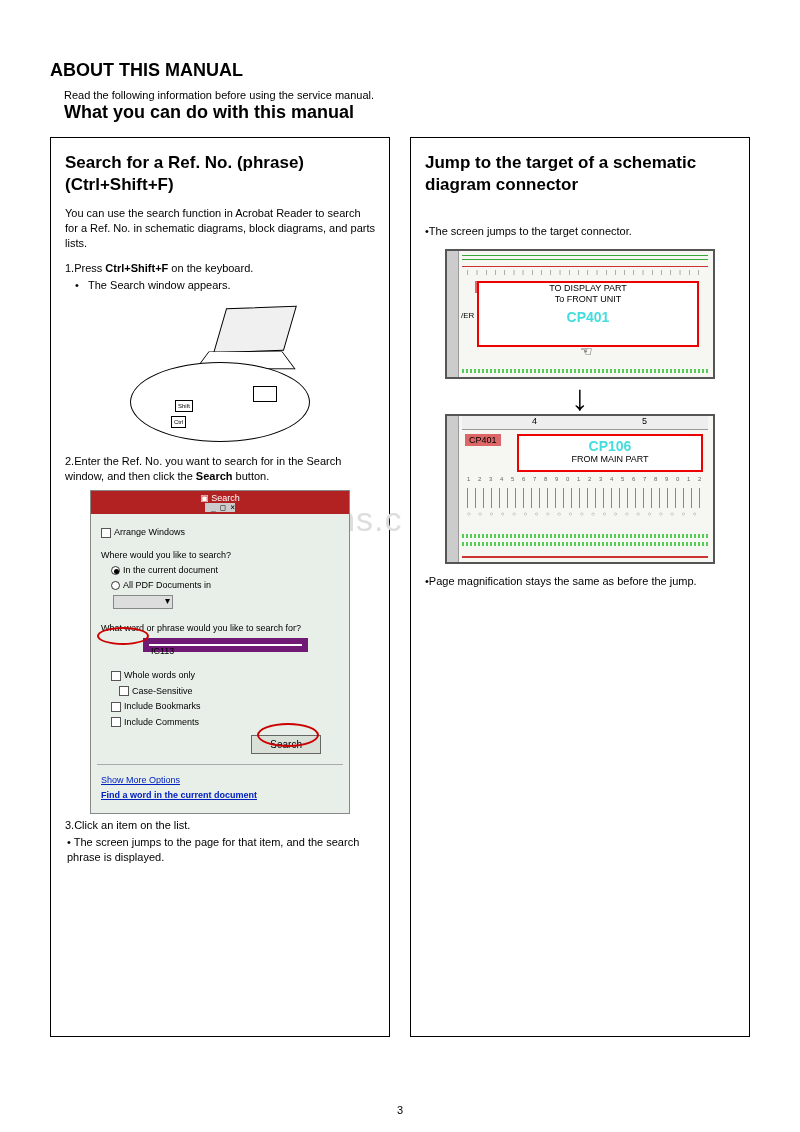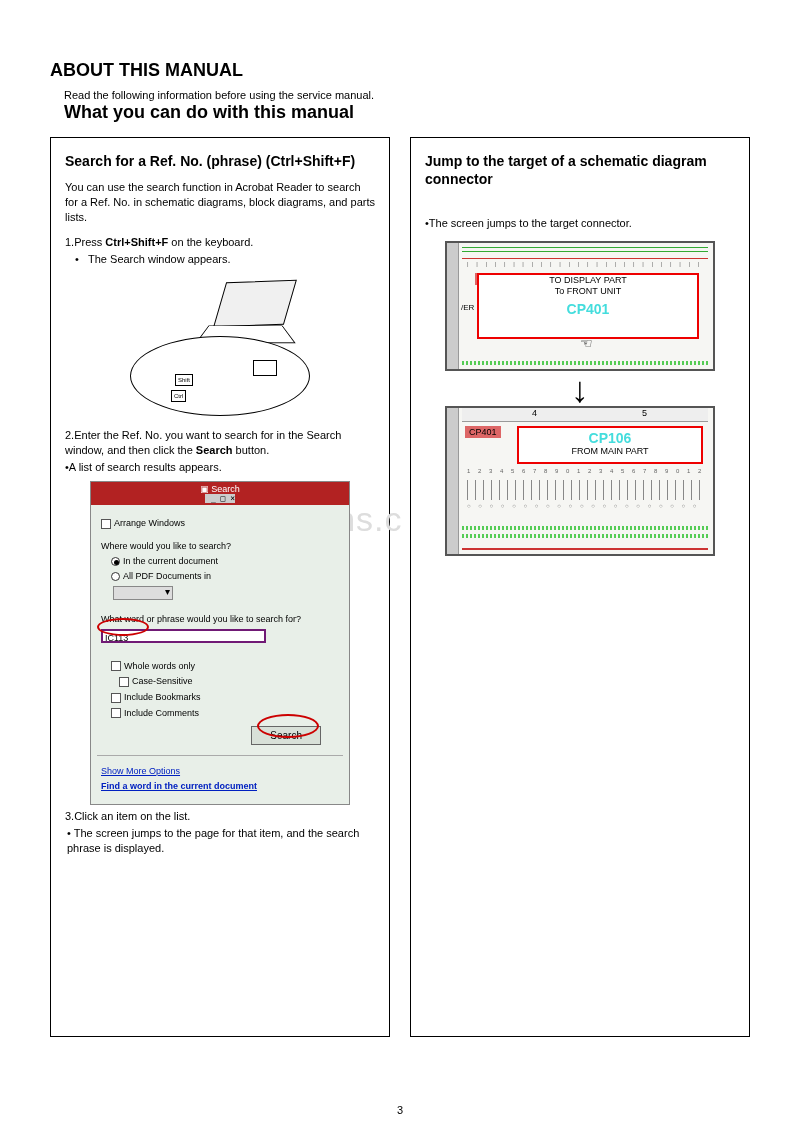--- a/index.html
+++ b/index.html
@@ -11,21 +11,21 @@
     position: relative;
     padding: 60px 50px 30px 50px;
     font-size: 12px;
     color: #000;
   }
   .main-title { font-size: 18px; font-weight: bold; margin-bottom: 8px; }
   .intro { font-size: 11px; margin-left: 14px; margin-bottom: 1px; }
   .sub-title { font-size: 18px; font-weight: bold; margin-left: 14px; margin-bottom: 14px; }
   .columns { display: flex; gap: 20px; }
   .col { border: 1.5px solid #000; padding: 14px 14px; flex: 1; min-height: 900px; }
-  .box-title { font-weight: bold; font-size: 14px; margin-bottom: 10px; line-height: 1.3; }
+  .box-title { font-weight: bold; font-size: 17px; margin-bottom: 10px; line-height: 1.3; }
   .para { font-size: 11px; line-height: 1.35; margin-bottom: 10px; }
   .step { font-size: 11px; line-height: 1.35; margin-bottom: 2px; }
   .bullet { font-size: 11px; line-height: 1.35; margin-left: 10px; margin-bottom: 10px; }
   .bold { font-weight: bold; }
   .page-num { position: absolute; bottom: 16px; left: 50%; transform: translateX(-50%); font-size: 11px; }
 
   
   .illus1 { width: 230px; height: 140px; margin: 6px auto 12px auto; position: relative; }
   .ellipse { position: absolute; border: 1px solid #000; border-radius: 50%; width: 180px; height: 80px; bottom: 0; left: 25px; background: #fff; }
   .key { position: absolute; border: 1px solid #000; background: #fff; font-size: 6px; padding: 2px 2px; line-height: 1; }
@@ -34,21 +34,21 @@
 
   
   .search-win { width: 260px; margin: 6px auto 4px auto; background: #e8efe8; border: 1px solid #888; font-size: 9px; position: relative; }
   .sw-title { background: #b22222; color: #fff; padding: 2px 4px; font-size: 9px; display: flex; justify-content: space-between; align-items: center; flex-direction: column; }
   .sw-title .close { background: #ccc; color: #000; width: 30px; text-align: right; font-family: monospace; font-size: 8px; }
   .sw-body { padding: 8px 10px; }
   .sw-row { margin: 5px 0; }
   .sw-check { display: inline-block; width: 10px; height: 10px; border: 1px solid #555; background: #fff; vertical-align: middle; margin-right: 3px; }
   .sw-radio { display: inline-block; width: 9px; height: 9px; border: 1px solid #333; border-radius: 50%; background: #fff; vertical-align: middle; margin-right: 3px; position: relative; }
   .sw-radio.checked::after { content: ""; position: absolute; width: 5px; height: 5px; background: #000; border-radius: 50%; top: 2px; left: 2px; }
-  .sw-input { border: 2px solid #701a75; background: #fff; height: 14px; width: 165px; display: inline-block; vertical-align: middle; padding: 0 2px; font-size: 9px; line-height: 14px; }
+  .sw-input { border: 6px solid #701a75; background: #fff; height: 14px; width: 165px; display: inline-block; vertical-align: middle; padding: 0 2px; font-size: 9px; line-height: 14px; margin-left: 42px; }
   .sw-dropdown { border: 1px solid #888; background: #ddd; height: 14px; width: 60px; display: inline-block; position: relative; margin-left: 12px; }
   .sw-dropdown::after { content: "▾"; position: absolute; right: 2px; top: -1px; font-size: 10px; }
   .sw-btn { display: inline-block; background: #d8e0d8; border: 1px solid #666; padding: 3px 18px; font-size: 10px; }
   .red-oval { border: 2px solid #c00; border-radius: 50%; position: absolute; }
   .oval1 { width: 52px; height: 18px; left: 6px; top: 136px; }
   .oval2 { width: 62px; height: 24px; left: 166px; top: 232px; }
   .sw-link { color: #0020c0; text-decoration: underline; font-size: 9px; }
   .sw-divider { border-top: 1px solid #aaa; margin: 10px -4px; }
 
   
@@ -93,21 +93,20 @@
       <div class="laptop-base"></div>
       <div class="ellipse"></div>
       <div class="key" style="bottom:40px; right:58px; width:24px; height:16px;"></div>
       <div class="key" style="bottom:30px; left:70px;">Shift</div>
       <div class="key" style="bottom:14px; left:66px;">Ctrl</div>
     </div>
 
     <p class="step">
       <span>2.Enter the Ref. No. you want to search for in the Search window, and then click the </span><span class="bold">Search</span><span> button.</span>
     </p>
-    <p class="step">•A list of search results appears.</p>
 
     <div class="search-win">
       <div class="sw-title">
         <span>▣ <span>Search</span></span>
         <span class="close">_ □ ×</span>
       </div>
       <div class="sw-body">
         <div class="sw-row"><span class="sw-check"></span><span>Arrange Windows</span></div>
         <div class="sw-row" style="margin-top:12px;">Where would you like to search?</div>
         <div class="sw-row" style="margin-left:10px;"><span class="sw-radio checked"></span><span>In the current document</span></div>
@@ -172,16 +171,17 @@
         </div>
         <div class="schem-ticks" style="top:60px;">1 2 3 4 5 6 7 8 9 0 1 2 3 4 5 6 7 8 9 0 1 2 3 4 5 6</div>
         <div style="position:absolute; top:72px; left:20px; right:10px; height:20px; background:repeating-linear-gradient(90deg,#888 0,#888 1px,transparent 1px,transparent 8px);"></div>
         <div class="schem-ticks" style="top:95px;">○ ○ ○ ○ ○ ○ ○ ○ ○ ○ ○ ○ ○ ○ ○ ○ ○ ○ ○ ○ ○ ○ ○</div>
         <div class="schem-greenbar" style="bottom:24px;"></div>
         <div class="schem-greenbar" style="bottom:16px;"></div>
         <div style="position:absolute; bottom:4px; left:15px; right:5px; height:2px; background:#c33;"></div>
       </div>
     </div>
 
+    <p class="step">•Page magnification stays the same as before the jump.</p>
   </div>
 </div>
 
 <div class="page-num">3</div>
 
 </body></html>

